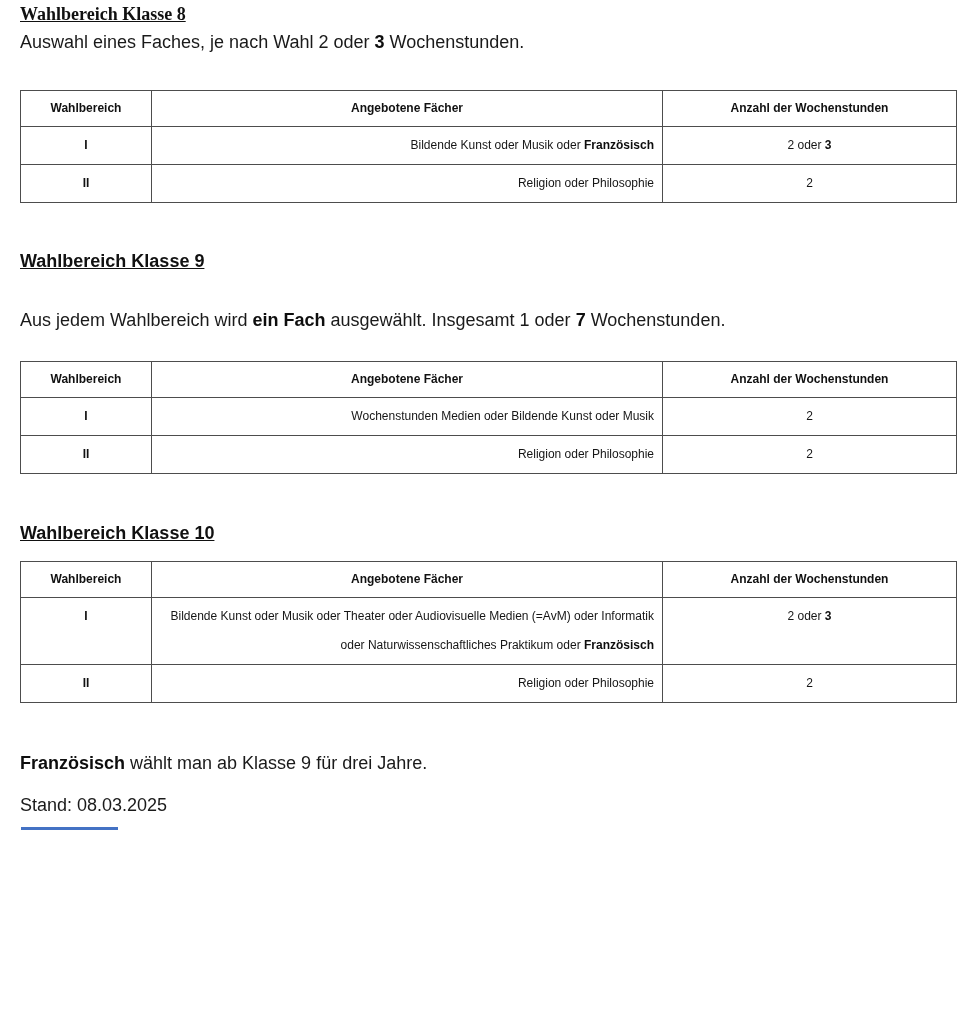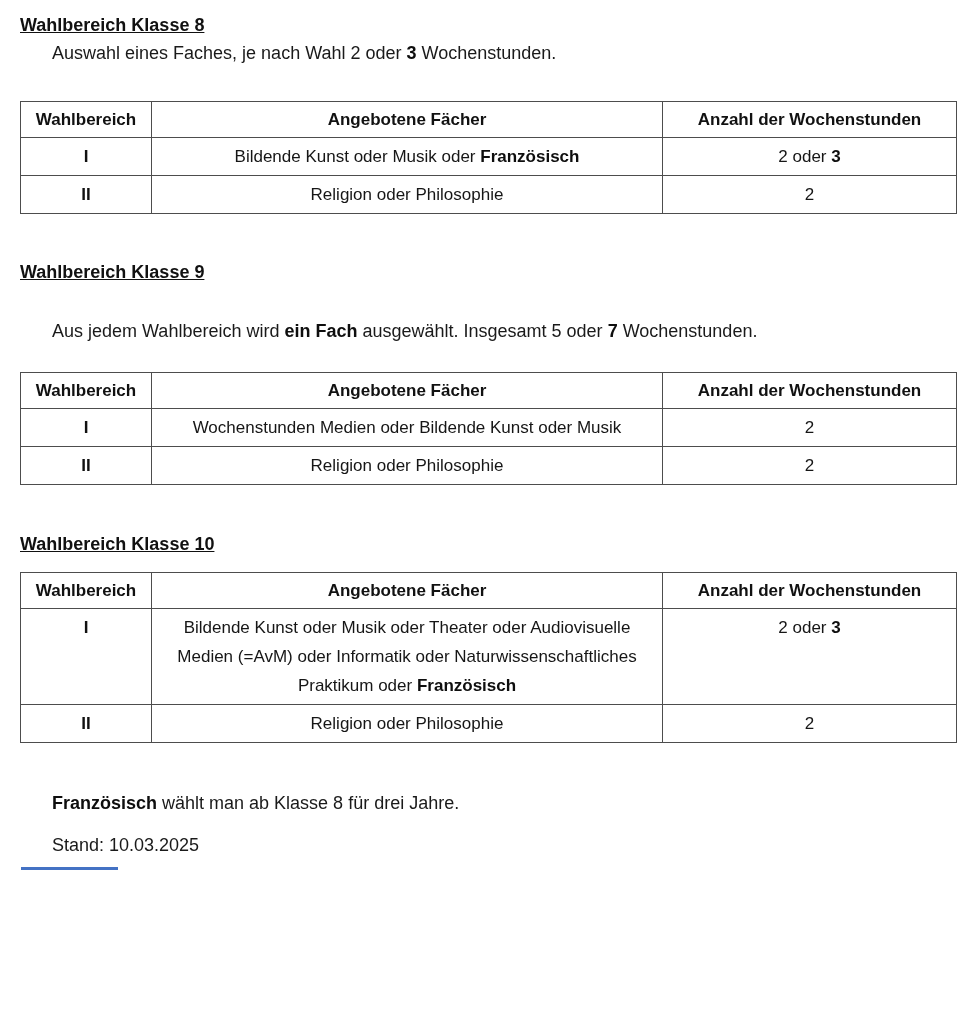--- a/index.html
+++ b/index.html
@@ -16,57 +16,56 @@
     font-size: 18px;
     line-height: 20px;
     font-weight: bold;
     text-decoration: underline;
     color: #111111;
   }
   .intro, .note, .stand {
     font-size: 18px;
     line-height: 21px;
     color: #1a1a1a;
-    margin-left: 32px;
   }
-  .h-s1 { margin-top: 15px; }
+  .h-s1 { margin-top: 4px; font-family: Liberation Serif, serif; }
   .i-s1 { margin-top: 8px; }
   .t-s1 { margin-top: 37px; }
   .h-s2 { margin-top: 48px; }
   .i-s2 { margin-top: 39px; }
   .t-s2 { margin-top: 30px; }
   .h-s3 { margin-top: 49px; }
   .i-s3 { margin-top: 23px; }
   .t-s3 { margin-top: 18px; }
   .note  { margin-top: 50px; }
   .stand { margin-top: 21px; }
 
   table.wb-table {
     width: 936px;
     border-collapse: collapse;
     table-layout: fixed;
-    font-size: 17px;
+    font-size: 12px;
   }
   table.wb-table th, table.wb-table td {
     border: 1px solid #4d4d4d;
     line-height: 29px;
     vertical-align: top;
     background: #ffffff;
   }
   table.wb-table th {
     padding: 3px 6px;
     font-weight: bold;
     text-align: center;
     color: #111111;
   }
   table.wb-table td {
     padding: 4px 8px;
   }
   td.c1 { text-align: center; font-weight: bold; color: #111111; }
-  td.c2 { text-align: center; }
+  td.c2 { text-align: right; }
   td.c3 { text-align: center; }
   col.c1 { width: 131px; }
   col.c2 { width: 511px; }
   col.c3 { width: 294px; }
   b { font-weight: bold; color: #0e0e0e; }
 
   .blue-line {
     margin-top: 11px;
     margin-left: 1px;
     width: 97px;
@@ -105,21 +104,21 @@
           <td class="c1">II</td>
           <td class="c2"><span>Religion oder Philosophie</span></td>
           <td class="c3"><span>2</span></td>
         </tr>
       </tbody>
     </table>
   </section>
 
   <section>
     <h2 class="heading h-s2">Wahlbereich Klasse 9</h2>
-    <p class="intro i-s2"><span>Aus jedem Wahlbereich wird </span><b>ein Fach</b><span> ausgewählt. Insgesamt 5 oder </span><b>7</b><span> Wochenstunden.</span></p>
+    <p class="intro i-s2"><span>Aus jedem Wahlbereich wird </span><b>ein Fach</b><span> ausgewählt. Insgesamt 1 oder </span><b>7</b><span> Wochenstunden.</span></p>
     <table class="wb-table t-s2">
       <colgroup>
           <col class="c1">
           <col class="c2">
           <col class="c3">
         </colgroup>
       <thead>
         <tr>
           <th>Wahlbereich</th>
           <th>Angebotene Fächer</th>
@@ -164,17 +163,17 @@
         </tr>
         <tr>
           <td class="c1">II</td>
           <td class="c2"><span>Religion oder Philosophie</span></td>
           <td class="c3"><span>2</span></td>
         </tr>
       </tbody>
     </table>
   </section>
 
-  <p class="note"><b>Französisch</b><span> wählt man ab Klasse 8 für drei Jahre.</span></p>
-  <p class="stand">Stand: 10.03.2025</p>
+  <p class="note"><b>Französisch</b><span> wählt man ab Klasse 9 für drei Jahre.</span></p>
+  <p class="stand">Stand: 08.03.2025</p>
   <div class="blue-line"></div>
 
 </div>
 
 </body></html>

